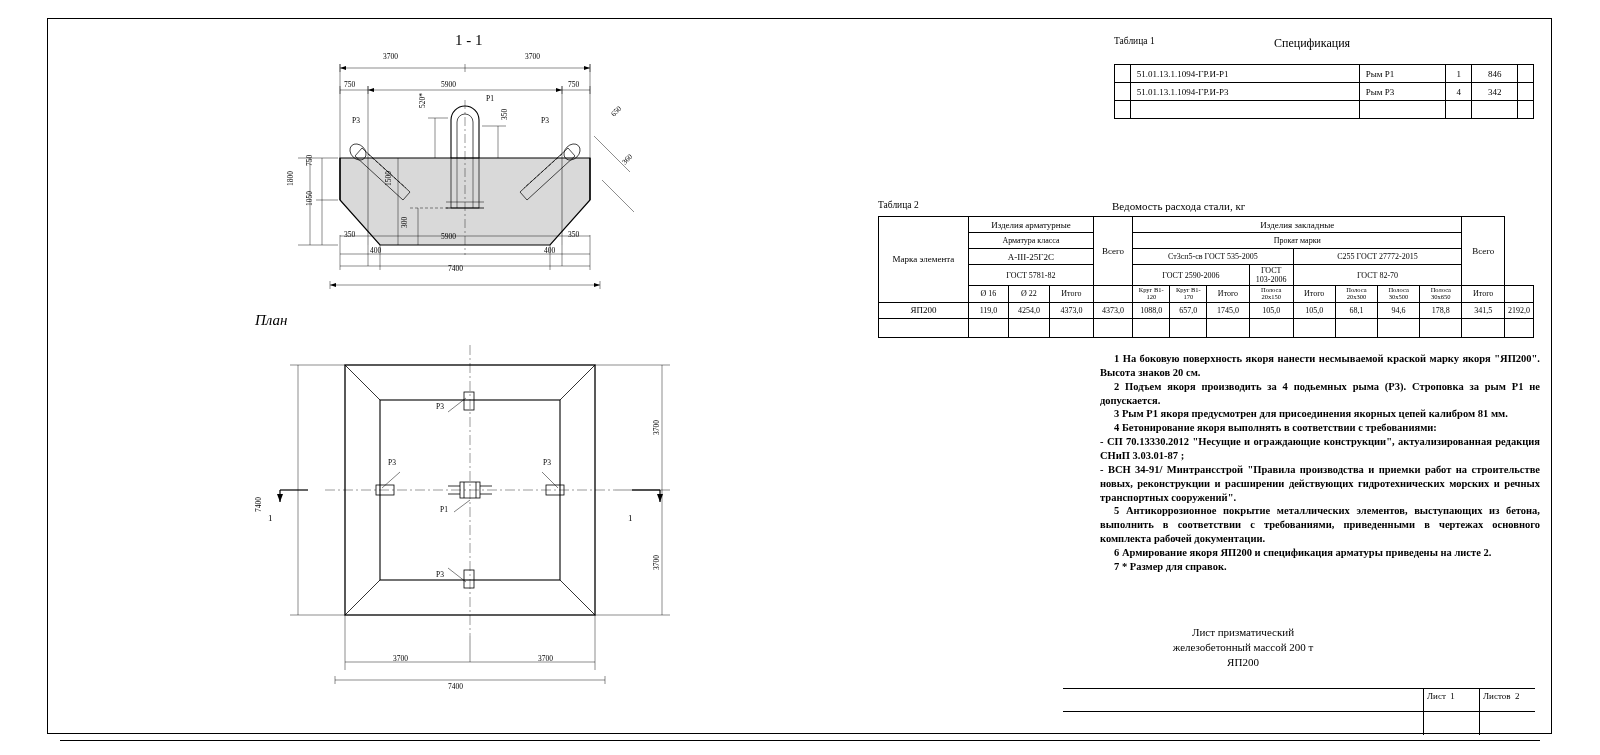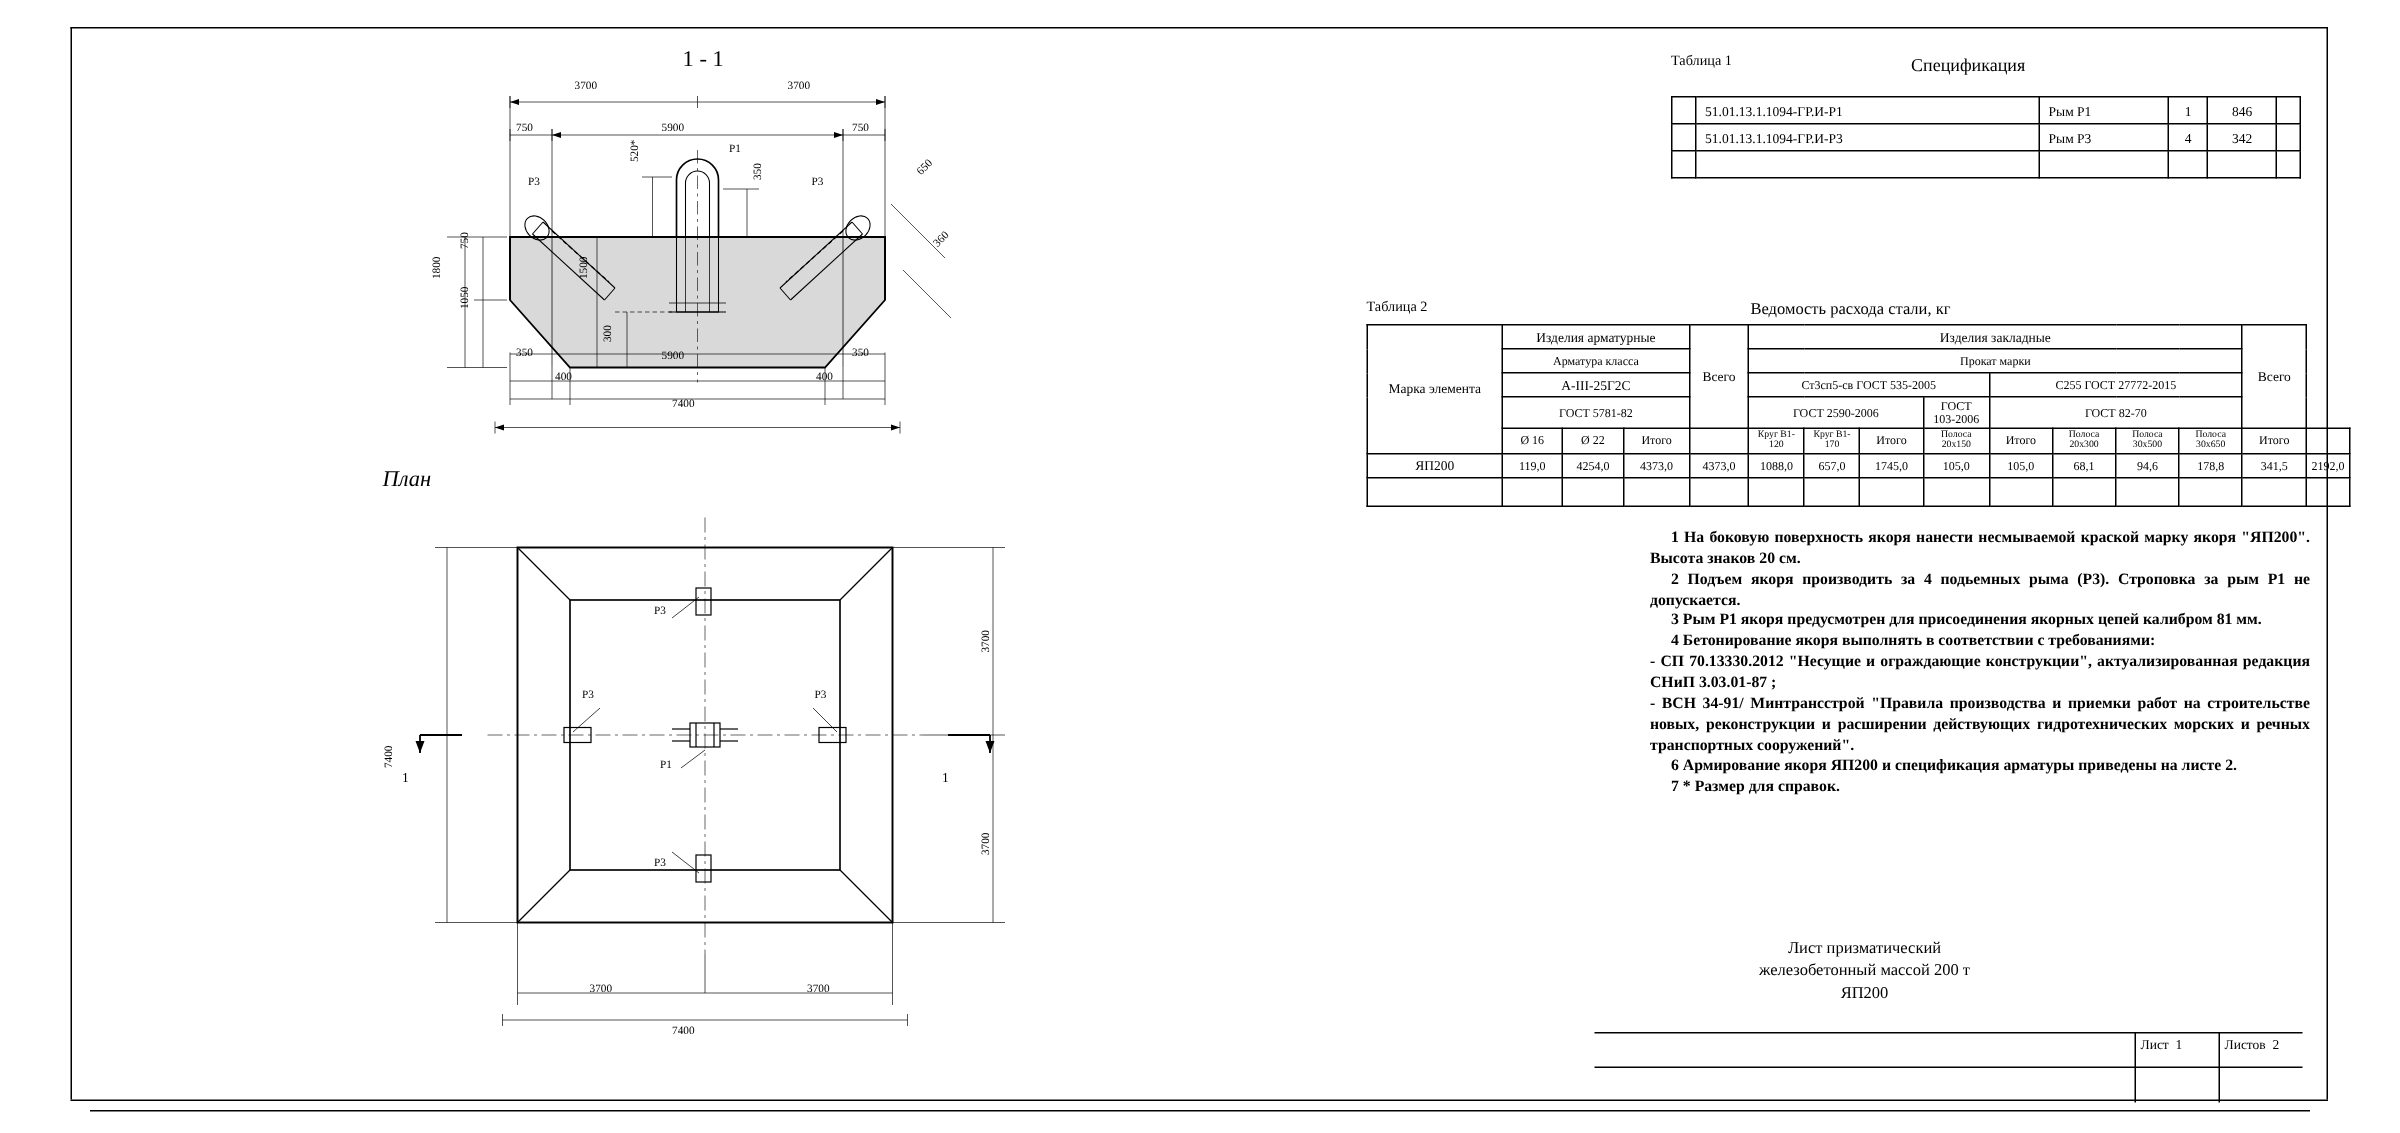--- a/index.html
+++ b/index.html
@@ -34,23 +34,23 @@
   #spec-table .hrow td{height:27px;font-size:9px;}
   #spec-table .c1{width:36px;}
   #spec-table .c2{width:150px;}
   #spec-table .c3{width:140px;}
   #spec-table .c4{width:28px;}
   #spec-table .c5{width:34px;}
   #spec-table .c6{width:40px;}
   #spec-table .lft{text-align:left;padding-left:6px;}
 
   
-  #steel-block{position:absolute;left:878px;top:200px;width:656px;margin-left:33px;}
+  #steel-block{position:absolute;left:878px;top:200px;width:656px;}
   #steel-block .cap{position:absolute;left:0;top:0;font-size:9.5px;}
-  #steel-block .title{position:absolute;left:256px;top:0;font-size:11px;}
+  #steel-block .title{position:absolute;left:234px;top:0;font-size:11px;}
   #steel-table{margin-top:16px;width:656px;}
   #steel-table td{height:13px;font-size:8px;}
   #steel-table .tiny{font-size:6.5px;line-height:1.05;}
   #steel-table .md{font-size:9px;}
   #steel-table .empty td{height:16px;}
 
   
   #notes{position:absolute;left:1100px;top:352px;width:440px;font-size:10.5px;line-height:1.32;text-align:justify;}
   #notes p{margin:0;font-weight:bold;}
   #notes .ind{text-indent:14px;}
@@ -411,20 +411,21 @@
       </table>
   </div>
 
   <div id="notes">
     <p class="ind">1 На боковую поверхность якоря нанести несмываемой краской марку якоря "ЯП200". Высота знаков 20 см.</p>
     <p class="ind">2 Подъем якоря производить за 4 подьемных рыма (Р3). Строповка за рым Р1 не допускается.</p>
     <p class="ind">3 Рым Р1 якоря предусмотрен для присоединения якорных цепей калибром 81 мм.</p>
     <p class="ind">4 Бетонирование якоря выполнять в соответствии с требованиями:</p>
     <p>- СП 70.13330.2012 "Несущие и ограждающие конструкции", актуализированная редакция СНиП 3.03.01-87 ;</p>
     <p>- ВСН 34-91/ Минтрансстрой "Правила производства и приемки работ на строительстве новых, реконструкции и расширении действующих гидротехнических морских и речных транспортных сооружений".</p>
+    <p class="ind">5 Антикоррозионное покрытие металлических элементов, выступающих из бетона, выполнить в соответствии с требованиями, приведенными в чертежах основного комплекта рабочей документации.</p>
     <p class="ind">6 Армирование якоря ЯП200 и спецификация арматуры приведены на листе 2.</p>
     <p class="ind">7 * Размер для справок.</p>
   </div>
 
   <div id="title-block">
     <div class="tb-name">
       <div>Лист призматический</div>
       <div>железобетонный массой 200 т</div>
       <div>ЯП200</div>
     </div>

